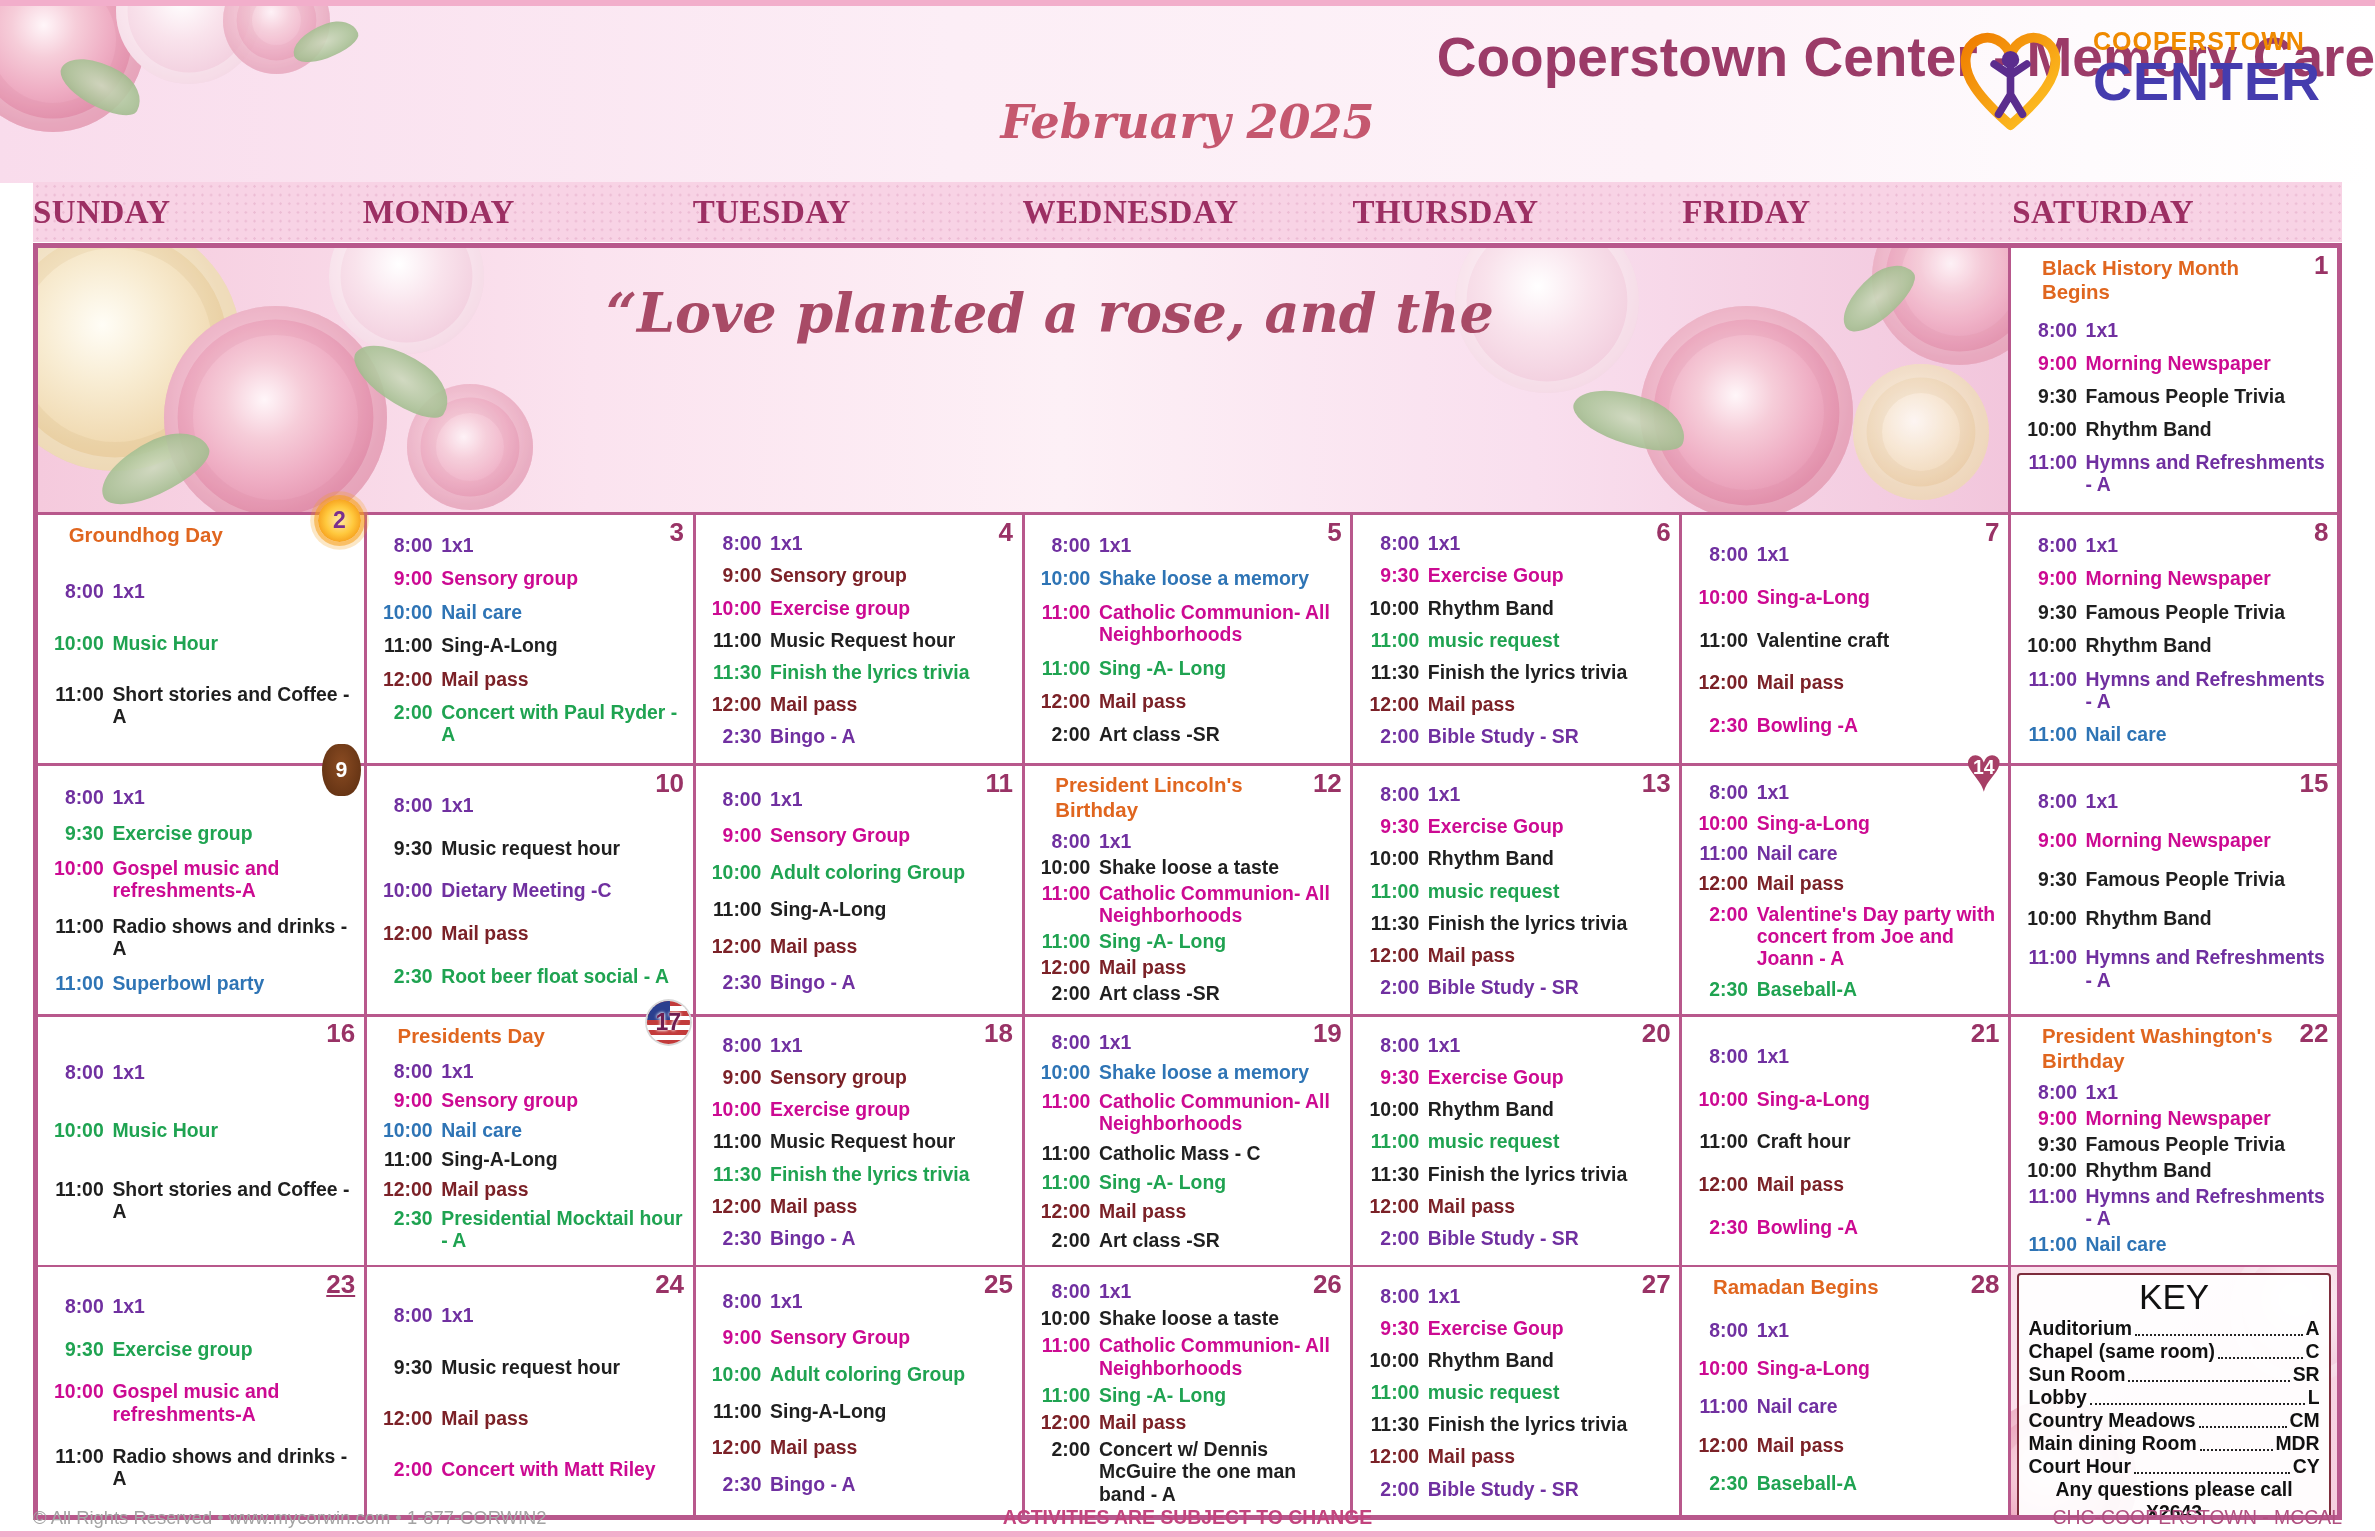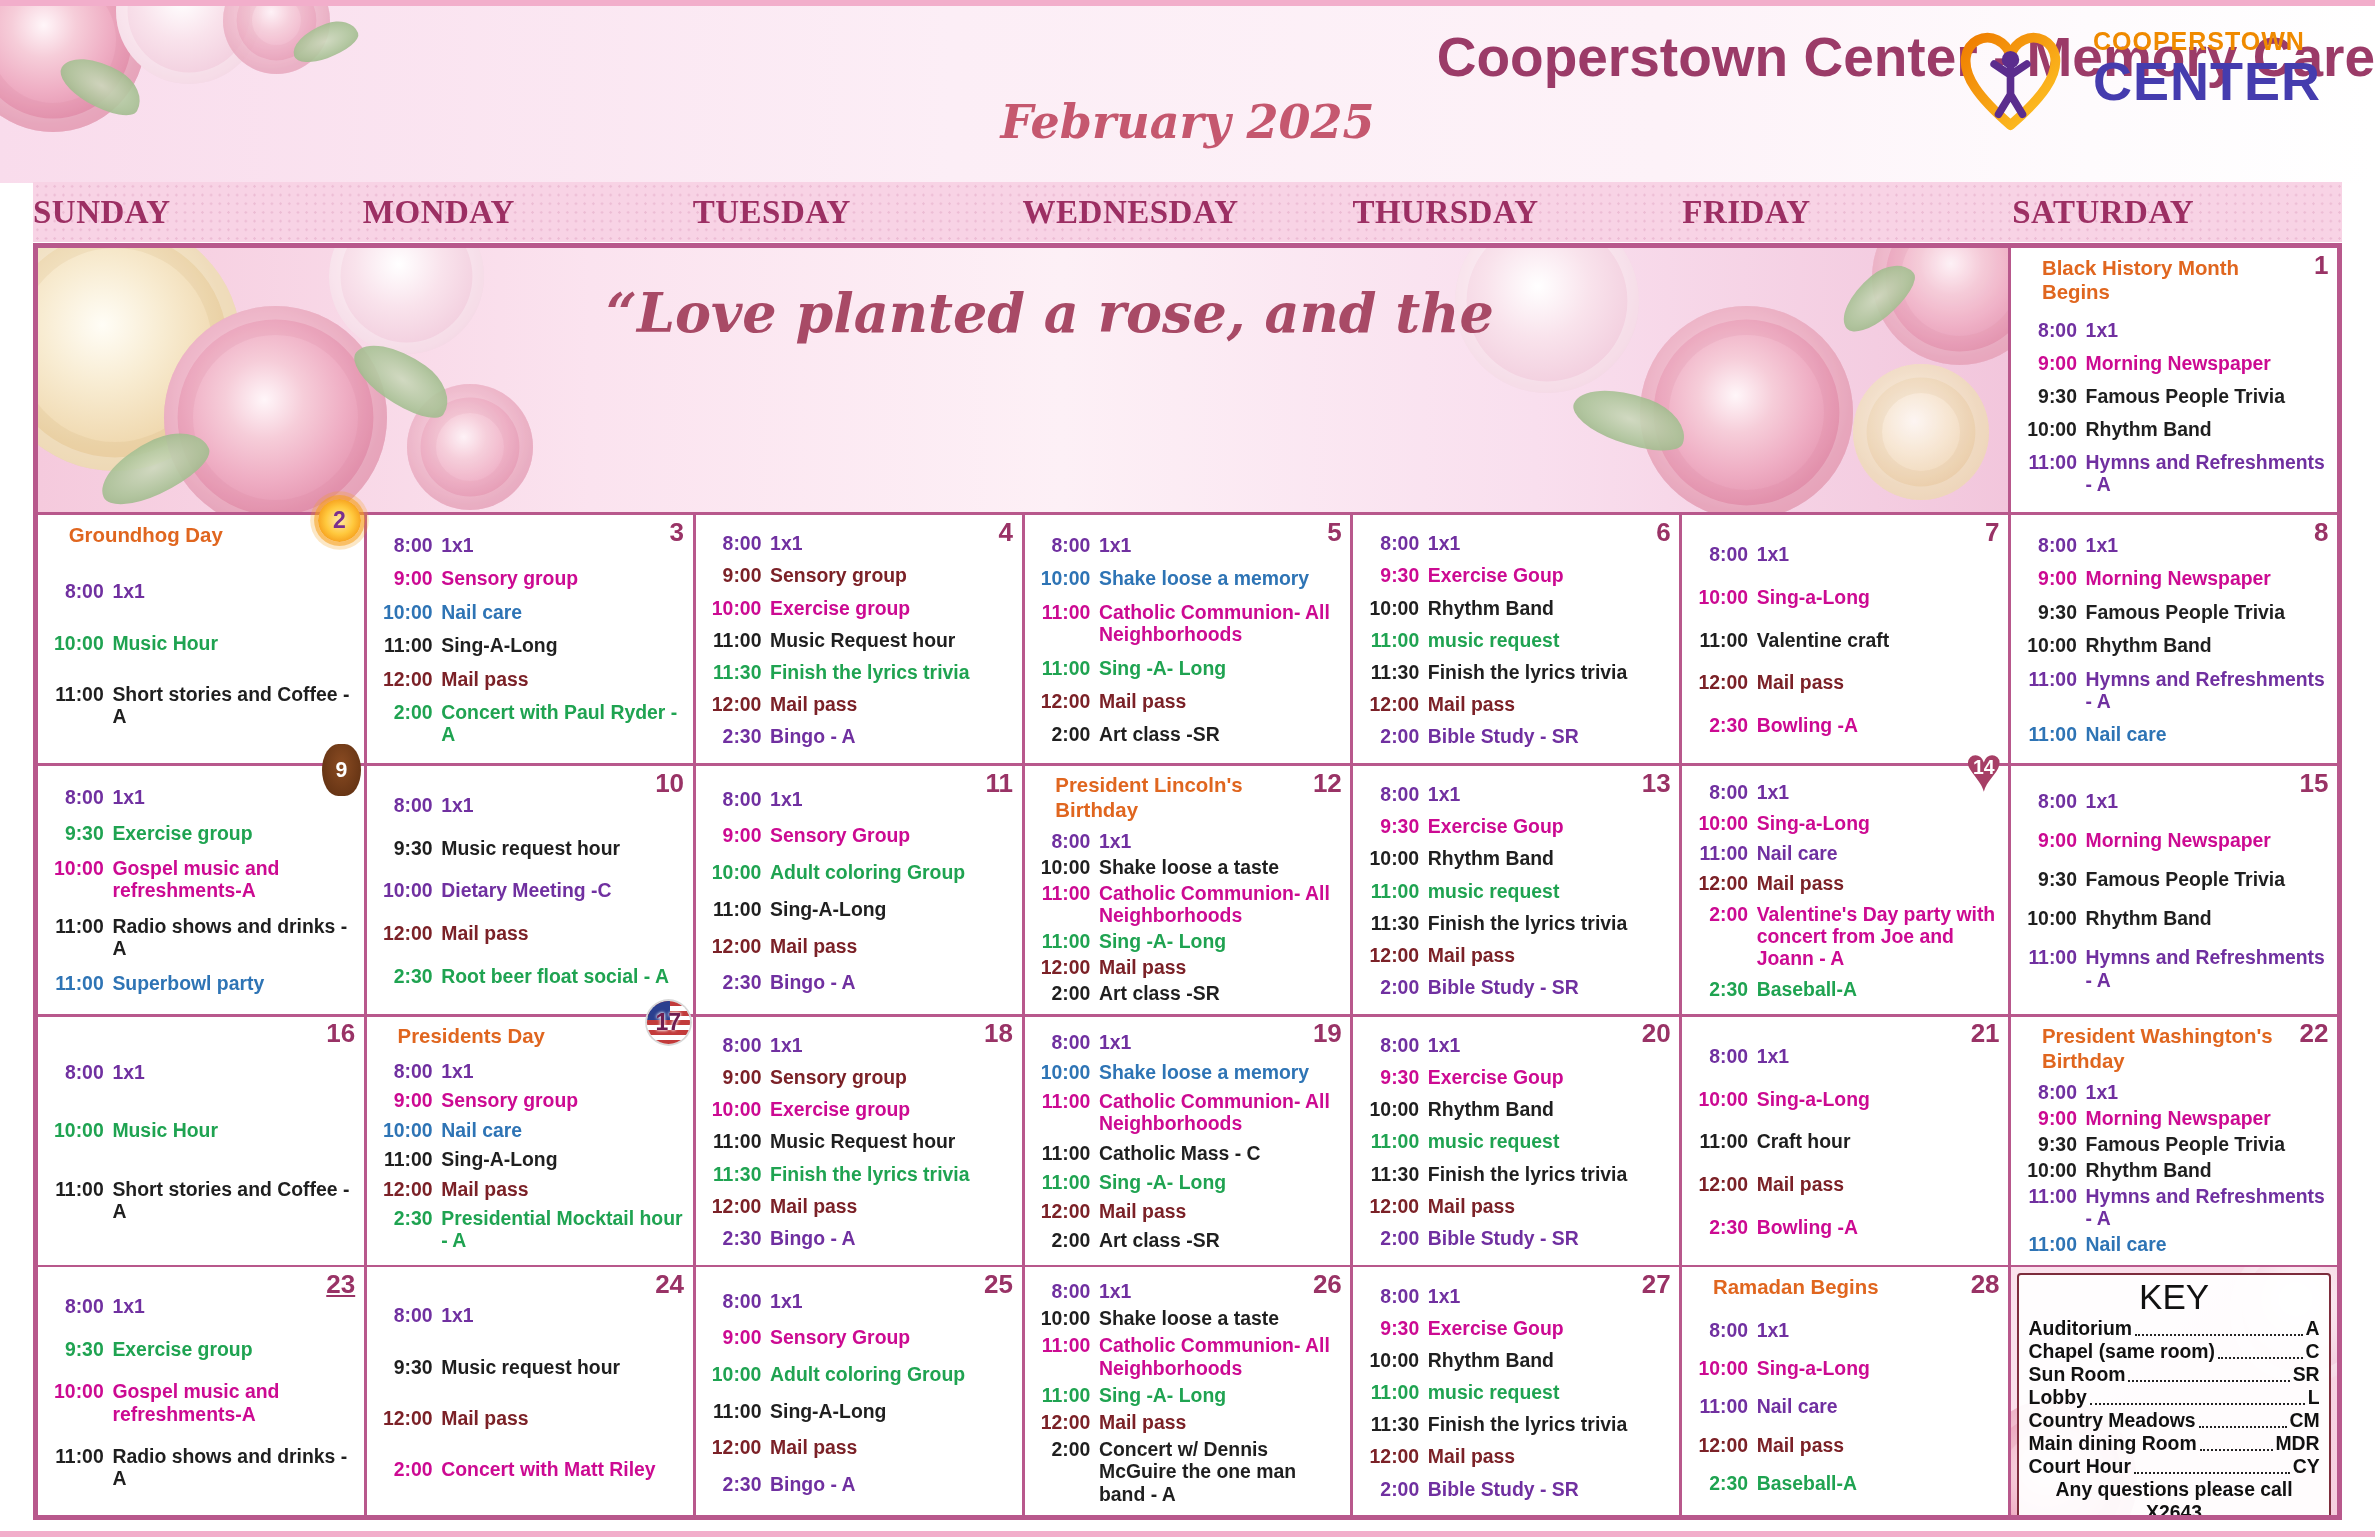--- a/index.html
+++ b/index.html
@@ -999,16 +999,21 @@
                 <span class="kabbr">CY</span>
               </div>
             </div>
           <div class="key-note">Any questions please call</div>
           <div class="key-note">X2643</div>
         </div>
       </div>
     </div>
   </div>
 
+  <div class="footer">
+    <span class="foot-left">© All Rights Reserved • www.mycorwin.com • 1-877-CORWIN2</span>
+    <span class="foot-center">ACTIVITIES ARE SUBJECT TO CHANGE</span>
+    <span class="foot-right">CHC-COOPERSTOWN - MCCAL</span>
+  </div>
 
   <div class="edge-bar edge-bottom"></div>
 </div>
 
 
 </body></html>

